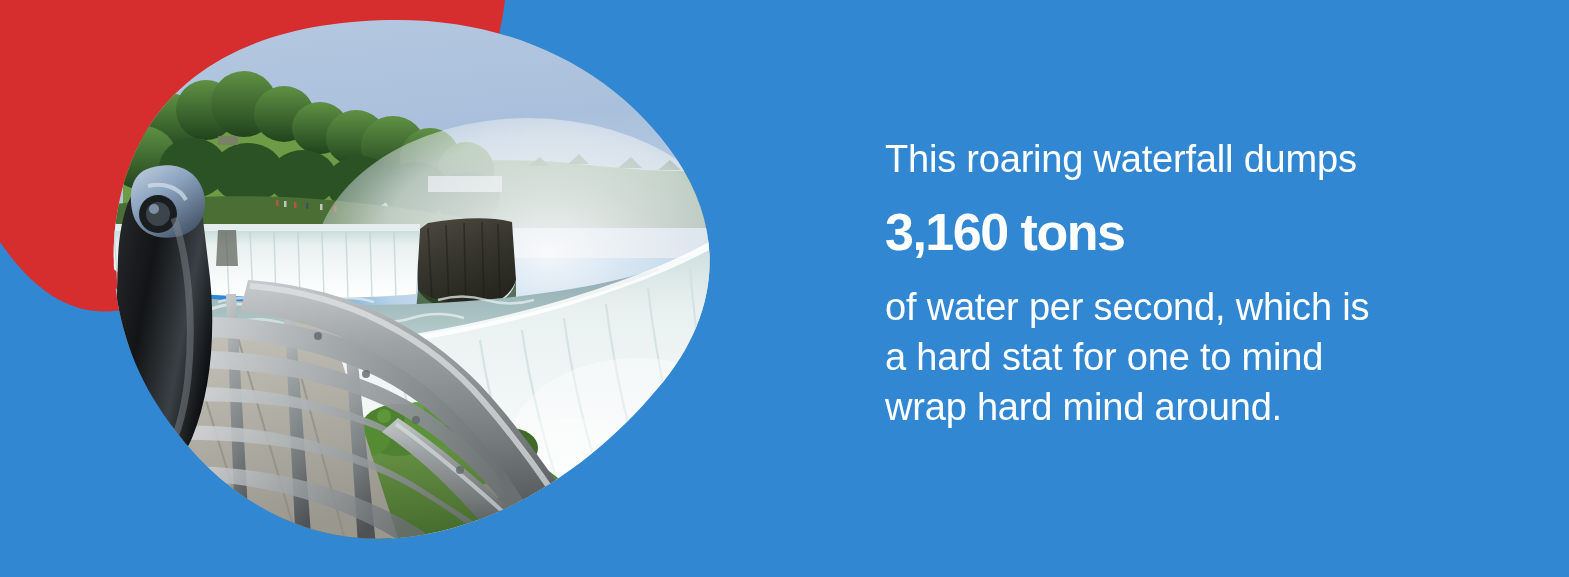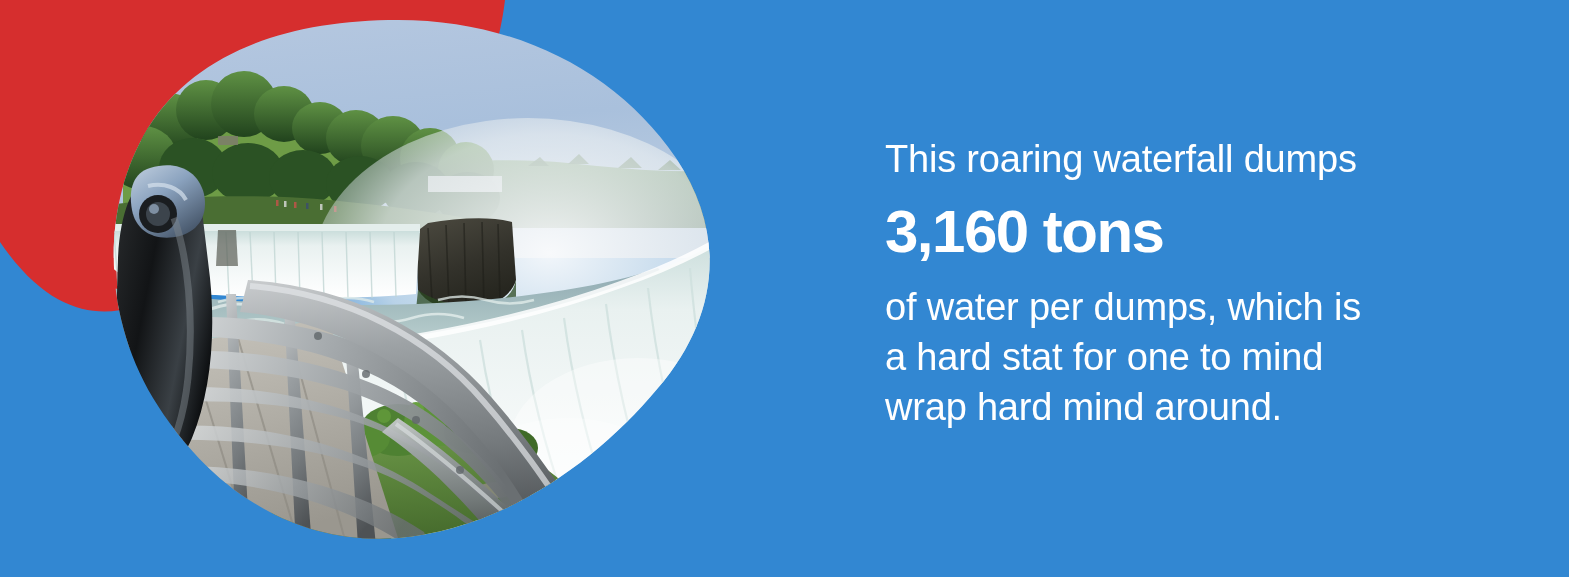--- a/index.html
+++ b/index.html
@@ -39,21 +39,21 @@
     color:#FFFFFF;
   }
   .line-reg {
     font-size:38px;
     line-height:50px;
     font-weight:400;
     letter-spacing:-0.2px;
     white-space:nowrap;
   }
   .line-big {
-    font-size:60px;
+    font-size:52px;
     line-height:92px;
     font-weight:700;
     letter-spacing:-1.5px;
     white-space:nowrap;
     margin:2px 0 4px 0;
   }
 </style>
 </head>
 <body>
 
@@ -334,18 +334,18 @@
         <path d="M 76,200 C 90,240 96,300 90,360 C 86,398 76,428 64,444" stroke="#7C848A" stroke-width="7" opacity="0.5" fill="none"></path>
         <path d="M 50,168 C 66,164 82,170 88,182" stroke="#D6E1EC" stroke-width="4" opacity="0.7" fill="none"></path>
       </g>
 
     </g>
   </svg>
 
   <div id="copy">
     <div class="line-reg">This roaring waterfall dumps</div>
     <div class="line-big">3,160 tons</div>
-    <div class="line-reg">of water per dumps, which is</div>
+    <div class="line-reg">of water per second, which is</div>
     <div class="line-reg">a hard stat for one to mind</div>
     <div class="line-reg">wrap hard mind around.</div>
   </div>
 
 </div>
 
 </body></html>

